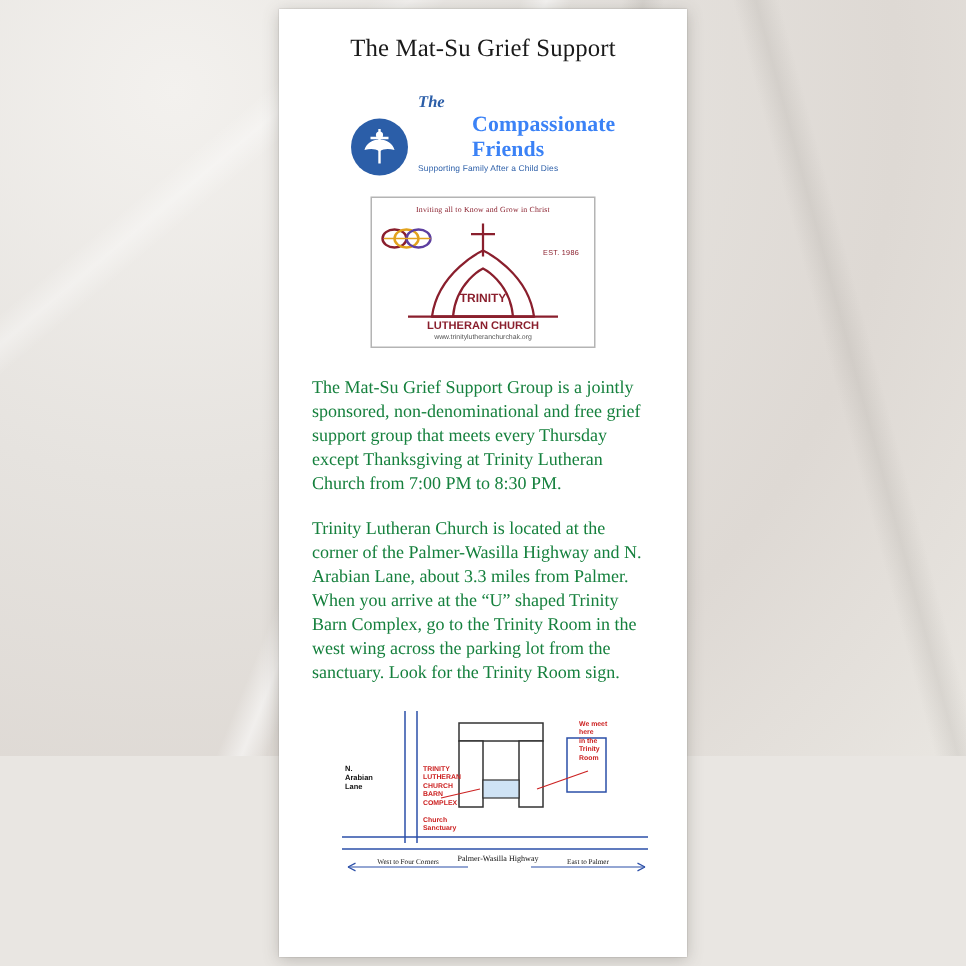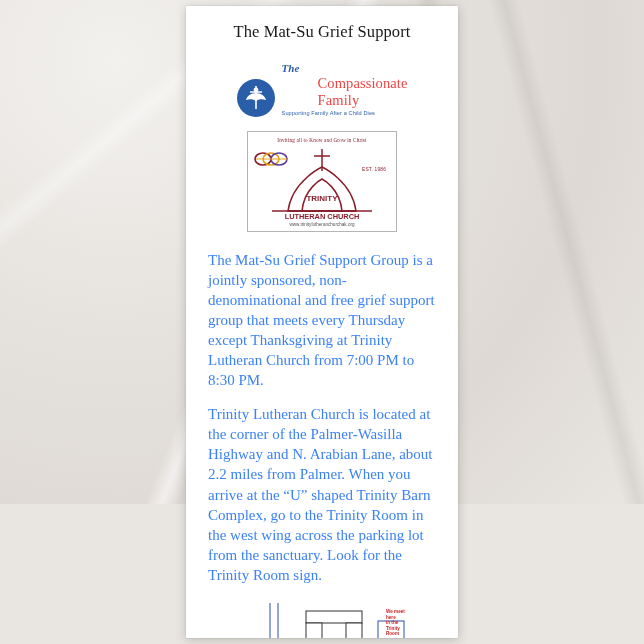--- a/index.html
+++ b/index.html
@@ -88,22 +88,22 @@
     font-family: "Liberation Serif", serif;
     font-style: italic;
     font-size: 11px;
     color: #2b5ea8;
     font-weight: 700;
     margin-bottom: 1px;
   }
   .tcf-name {
     font-family: "Liberation Serif", serif;
     font-size: 14.5px;
-    font-weight: 400;
-    color: #ef4444;
+    font-weight: 700;
+    color: #3b82f6;
     letter-spacing: .1px;
     line-height: 1.12;
     margin-left: 36px;
   }
   .tcf-tag {
     font-family: "Liberation Sans", sans-serif;
     font-size: 5.6px;
     color: #2b5ea8;
     margin-top: 3px;
     letter-spacing: .1px;
@@ -143,23 +143,23 @@
   .tlc-url {
     font-family: "Liberation Sans", sans-serif;
     font-size: 4.6px;
     color: #555;
     margin-top: 1px;
   }
 
   
   .body-copy {
     margin-top: 18px;
-    font-size: 15px;
+    font-size: 12px;
     line-height: 1.34;
-    color: #3b82f6;
+    color: #15803d;
     text-align: left;
   }
   .body-copy p { margin: 0 0 14px 0; }
   .body-copy p:last-child { margin-bottom: 0; }
 
   
   .map-wrap {
     margin-top: 14px;
     width: 100%;
     height: 110px;
@@ -183,21 +183,21 @@
         <div class="tcf-mark">
           <svg class="dove" viewBox="0 0 30 30" aria-hidden="true">
             <path d="M15 3 L15 26 M9 9 L21 9" stroke="#ffffff" stroke-width="1.6" fill="none"></path>
             <path d="M15 10 C10 10 6 13 5 17 C9 16 12 16 15 18 C18 16 21 16 25 17 C24 13 20 10 15 10 Z" fill="#ffffff"></path>
             <circle cx="15" cy="7" r="2.4" fill="#ffffff"></circle>
           </svg>
         </div>
         <div class="tcf-text">
           <div class="tcf-the">The</div>
           <div class="tcf-name">Compassionate</div>
-          <div class="tcf-name">Family</div>
+          <div class="tcf-name">Friends</div>
           <div class="tcf-tag">Supporting Family After a Child Dies</div>
         </div>
       </div>
 
       <div class="tlc-box">
         <div class="tlc-top">Inviting all to Know and Grow in Christ</div>
         <div class="tlc-art">
           <svg viewBox="0 0 140 76" width="140" height="76" aria-hidden="true">
 
             <g transform="translate(2,6)">
@@ -218,21 +218,21 @@
             <text x="70" y="56" text-anchor="middle" font-family="Liberation Sans, sans-serif" font-size="8" font-weight="bold" fill="#8a1f2d">TRINITY</text>
             <text x="70" y="74" text-anchor="middle" font-family="Liberation Sans, sans-serif" font-size="7.4" font-weight="bold" fill="#8a1f2d">LUTHERAN CHURCH</text>
           </svg>
           <div class="tlc-est">EST. 1986</div>
         </div>
         <div class="tlc-url">www.trinitylutheranchurchak.org</div>
       </div>
 
       <div class="body-copy">
         <p>The Mat-Su Grief Support Group is a jointly sponsored, non-denominational and free grief support group that meets every Thursday except Thanksgiving at Trinity Lutheran Church from 7:00 PM to 8:30 PM.</p>
-        <p>Trinity Lutheran Church is located at the corner of the Palmer-Wasilla Highway and N. Arabian Lane, about 2.2 miles from Palmer. When you arrive at the “U” shaped Trinity Barn Complex, go to the Trinity Room in the west wing across the parking lot from the sanctuary. Look for the Trinity Room sign.</p>
+        <p>Trinity Lutheran Church is located at the corner of the Palmer-Wasilla Highway and N. Arabian Lane, about 3.3 miles from Palmer. When you arrive at the “U” shaped Trinity Barn Complex, go to the Trinity Room in the west wing across the parking lot from the sanctuary. Look for the Trinity Room sign.</p>
       </div>
 
       <div class="map-wrap">
         <svg viewBox="0 0 228 112" width="228" height="112" aria-hidden="true">
 
           <g stroke="#2b4fa8" stroke-width="1" fill="none">
             <line x1="62" y1="4" x2="62" y2="92"></line>
             <line x1="70" y1="4" x2="70" y2="92"></line>
           </g>
 

